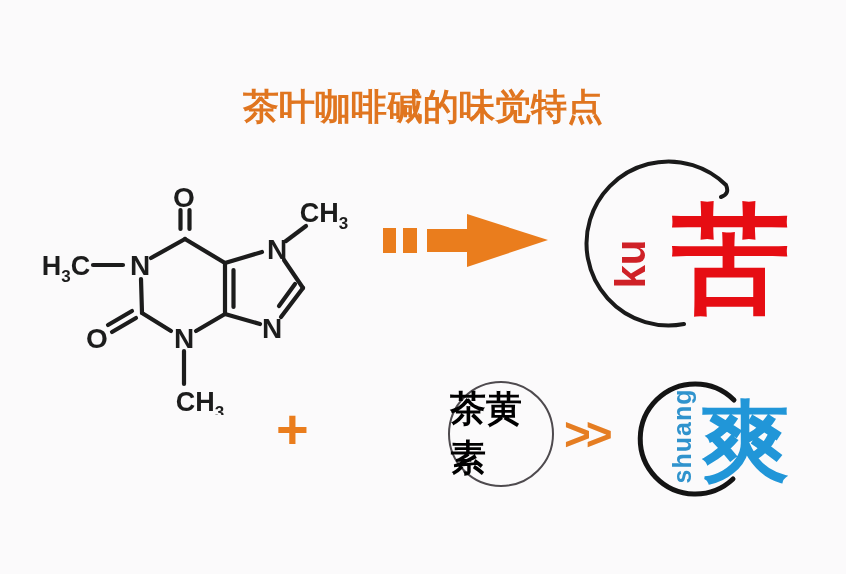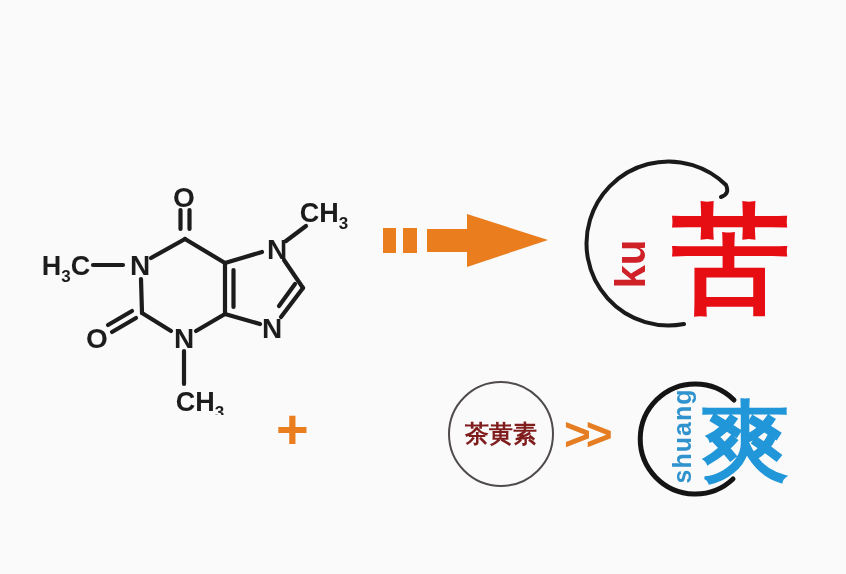--- a/index.html
+++ b/index.html
@@ -61,21 +61,21 @@
     background:#e8821e;border-radius:50%;
     display:flex;align-items:center;justify-content:center;
   }
   .catechin span{font-size:30px;font-weight:700;color:#fdf4e4;letter-spacing:1px;}
   .theaflavin{
     position:absolute;left:448px;top:381px;width:106px;height:106px;
     box-sizing:border-box;border:2.5px solid #4e4a4e;border-radius:50%;
     background:transparent;
     display:flex;align-items:center;justify-content:center;
   }
-  .theaflavin span{font-size:24px;font-weight:700;color:#7f1d1d;}
+  .theaflavin span{font-size:36px;font-weight:700;color:#000000;}
   .gg{
     position:absolute;left:564px;top:411px;
     font-size:46px;line-height:1;font-weight:700;color:#e57d22;
     letter-spacing:-5px;
   }
 
   
   .shuang-circle{position:absolute;left:630px;top:375px;width:170px;height:130px;}
   .shuang-circle path{fill:none;stroke:#141414;stroke-width:5;stroke-linecap:round;}
   .shuang-pinyin{
@@ -87,20 +87,21 @@
   .shuang-char{
     position:absolute;left:701px;top:398px;
     font-size:88px;line-height:1;font-weight:700;color:#2196d8;
   }
 </style>
 </head>
 <body>
 
 <div class="stage">
 
+  <div class="title">茶叶咖啡碱的味觉特点</div>
 
   <svg class="molecule" viewBox="30 165 330 250" xmlns="http://www.w3.org/2000/svg">
     <g>
       <line x1="151" y1="258" x2="185" y2="239"></line>
       <line x1="185" y1="239" x2="225" y2="263"></line>
       <line x1="225" y1="263" x2="225" y2="314"></line>
       <line x1="233.5" y1="270" x2="233.5" y2="307"></line>
       <line x1="225" y1="314" x2="196" y2="331"></line>
       <line x1="171" y1="331" x2="142" y2="313"></line>
       <line x1="142" y1="313" x2="141" y2="279"></line>

